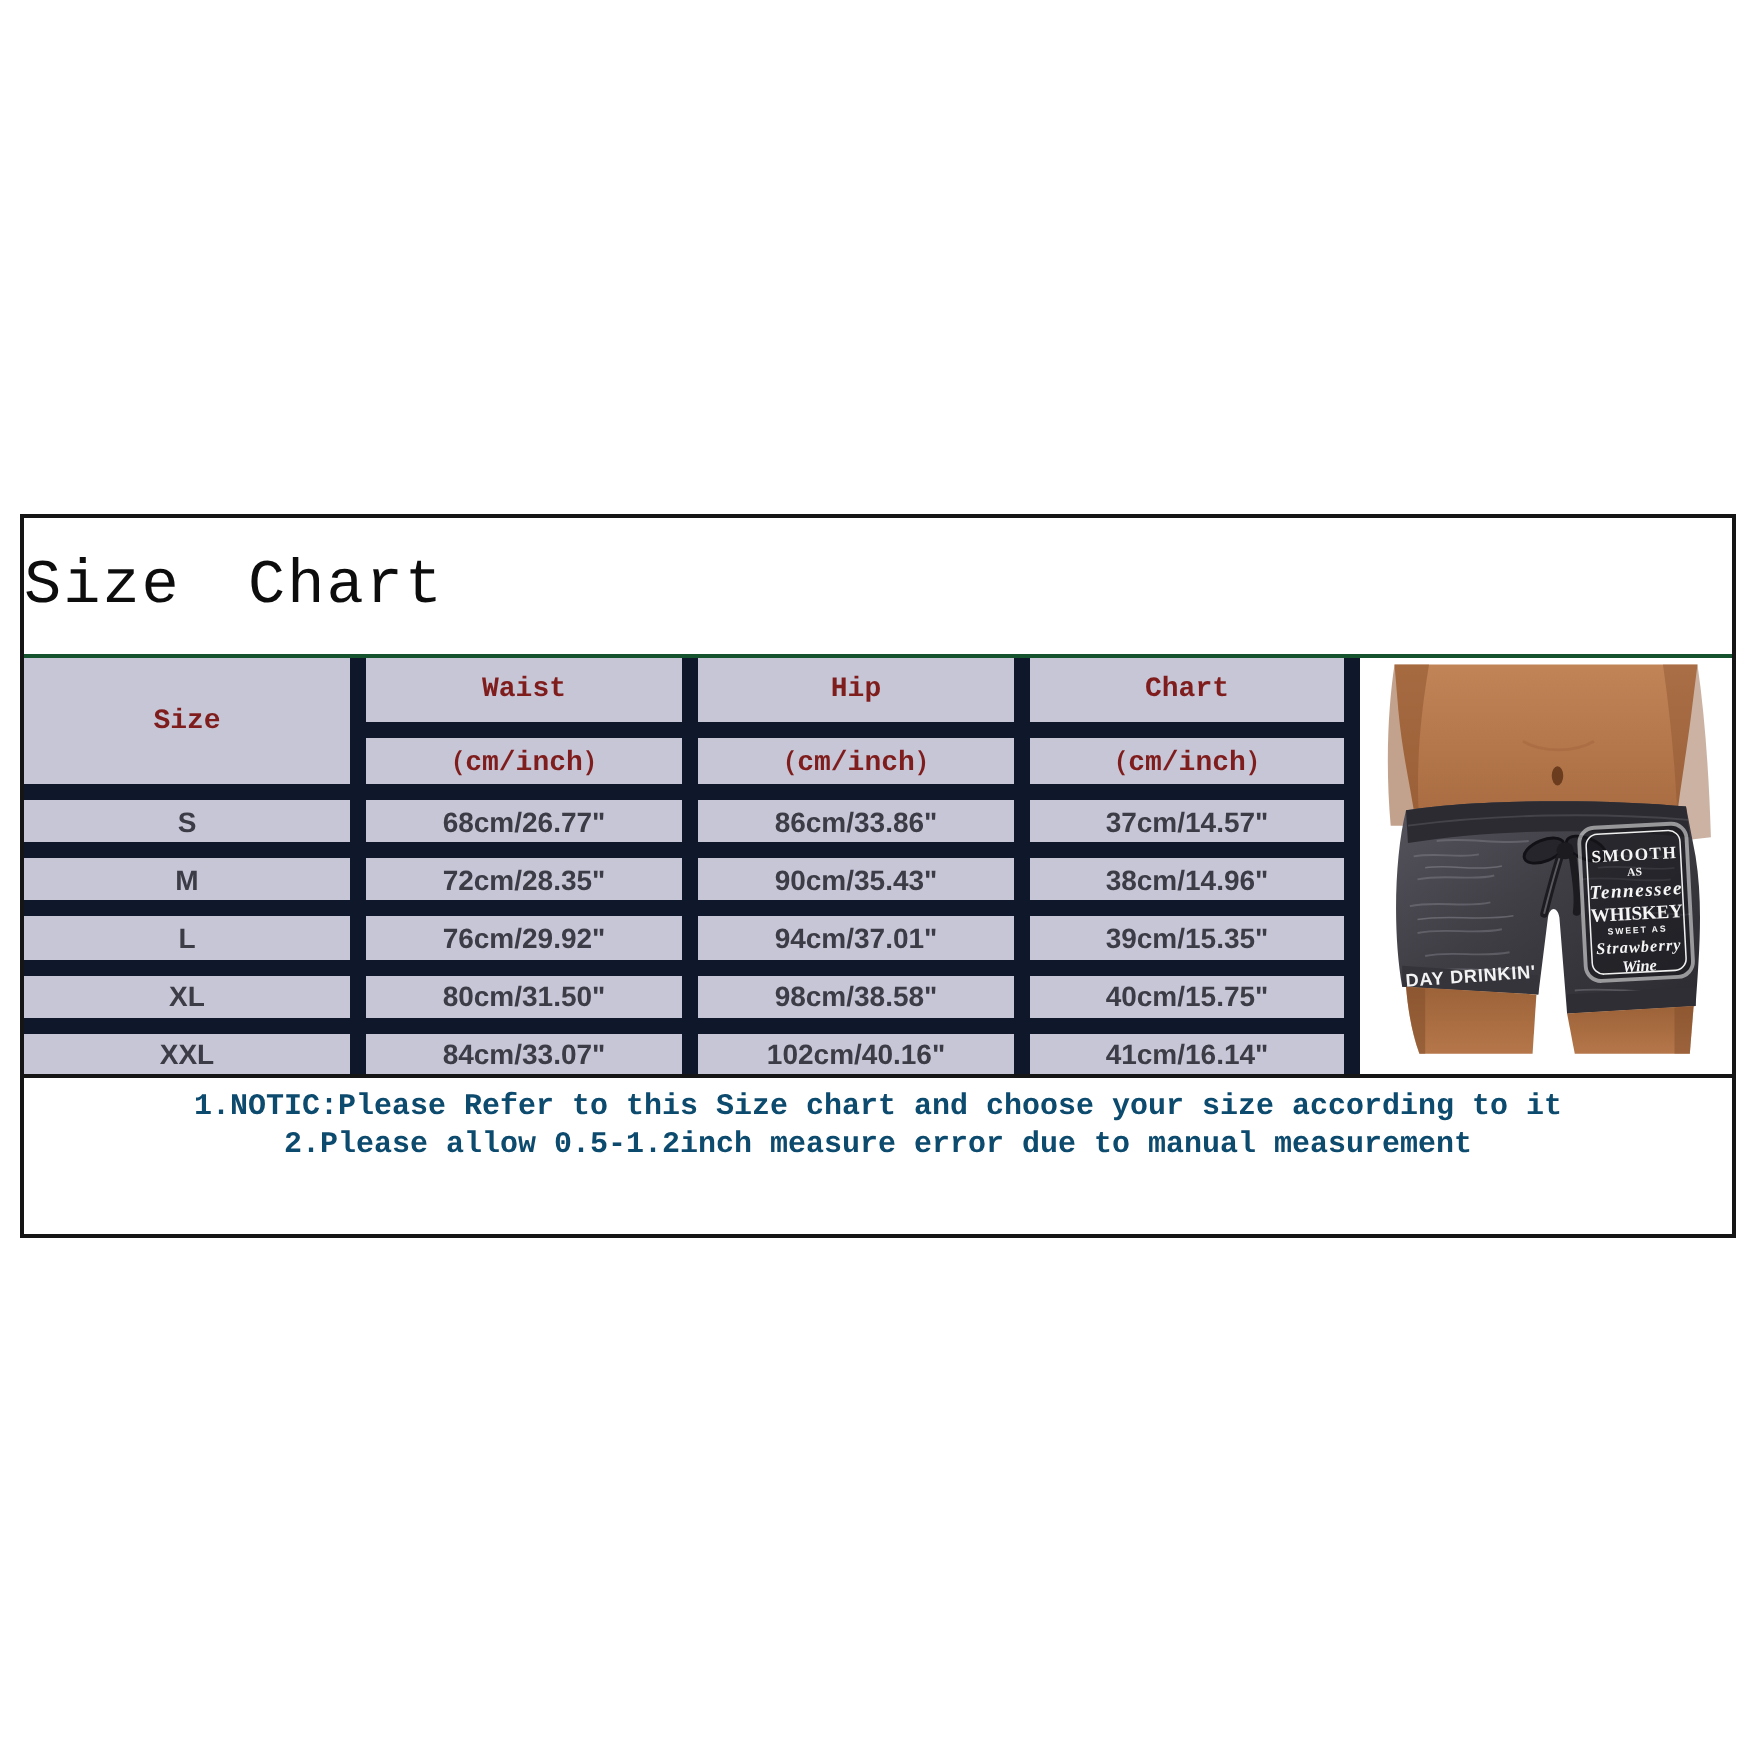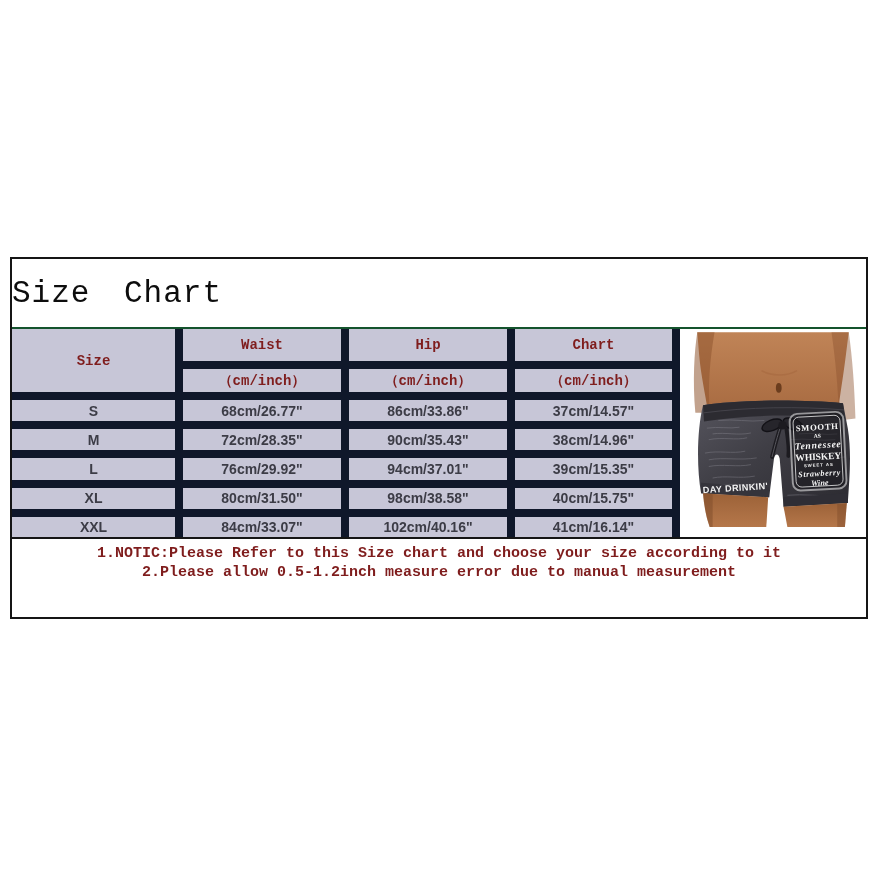--- a/index.html
+++ b/index.html
@@ -22,21 +22,21 @@
        font-size:14px;color:#7f1d1d;}
   .unit{font-size:14px;}
   .val{font-family:"Liberation Sans","DejaVu Sans",sans-serif;font-weight:bold;
        font-size:14px;color:#3c3c46;}
   .row-h1{height:36px;}
   .row-h2{height:31px;}
   .photo-area{flex:1;background:#ffffff;display:flex;align-items:flex-start;
               justify-content:center;overflow:hidden;}
   .notes-area{height:77px;border-top:2px solid #151515;padding-top:5px;
               text-align:center;}
-  .note-line{font-size:15px;line-height:19px;font-weight:bold;color:#7f1d1d;
+  .note-line{font-size:15px;line-height:19px;font-weight:bold;color:#0c4a6e;
              letter-spacing:0px;}
 </style>
 </head>
 <body>
 
 <div class="canvas">
   <div class="chart-box">
 
     <div class="title-area">
       <span class="title-text">Size Chart</span>

